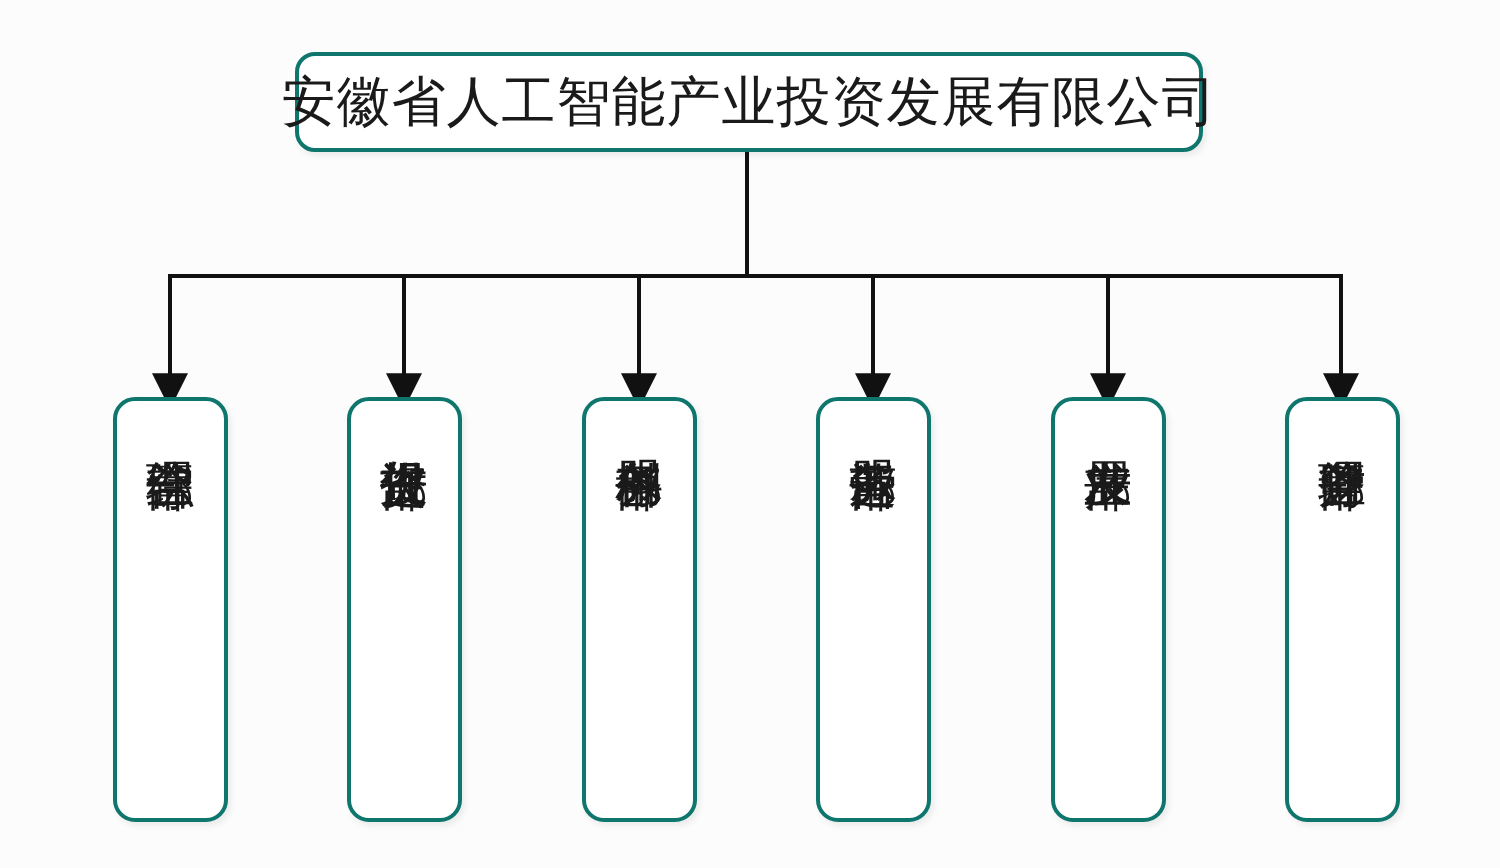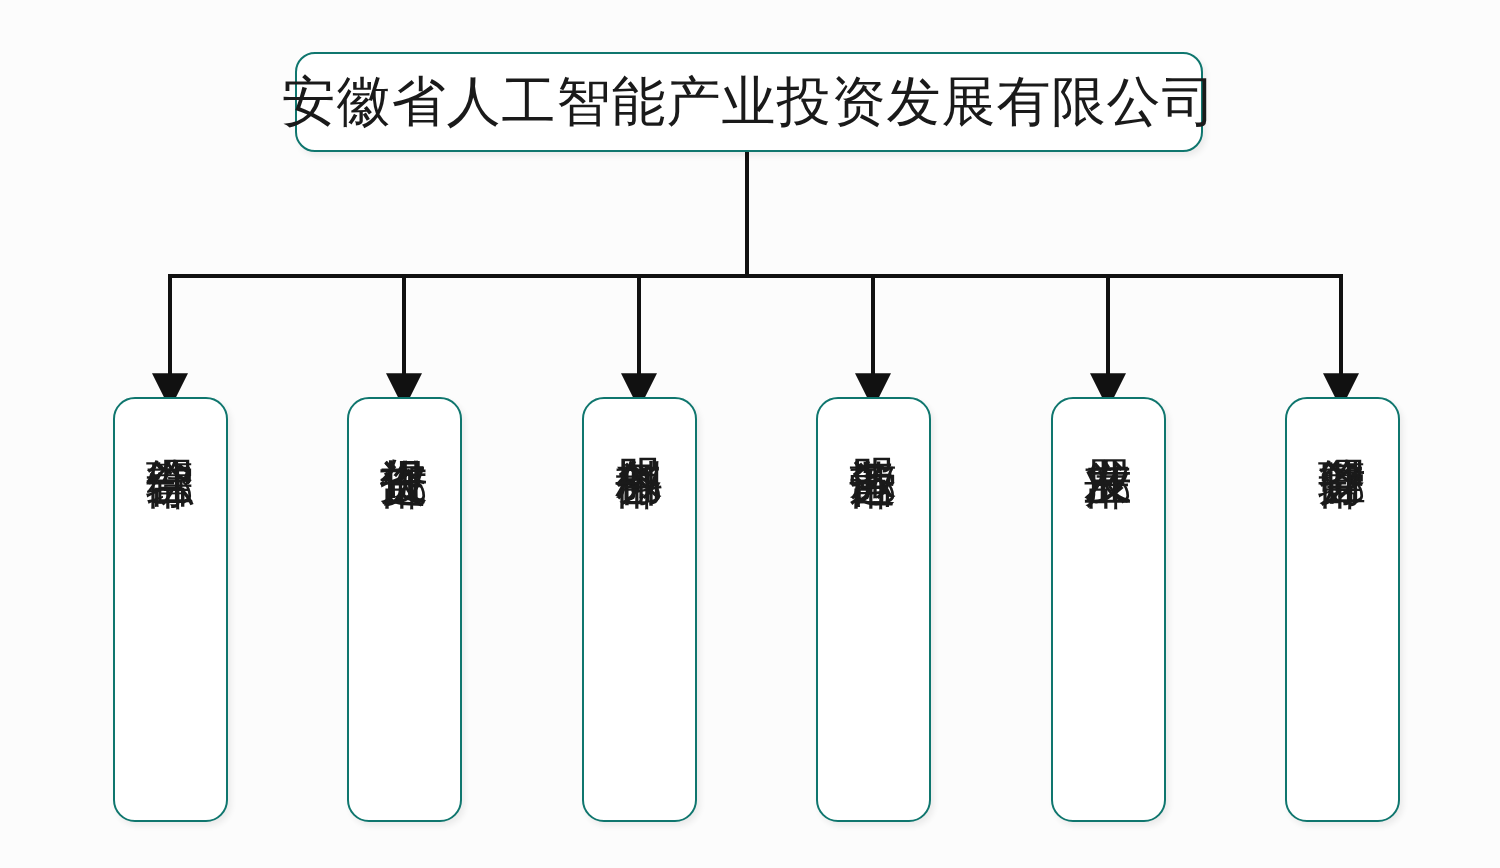--- a/index.html
+++ b/index.html
@@ -24,21 +24,21 @@
     left: 0;
     top: 0;
     width: 1500px;
     height: 868px;
     pointer-events: none;
   }
   .node-box {
     position: absolute;
     box-sizing: border-box;
     background: #ffffff;
-    border: 2px solid #0f766e;
+    border: 4px solid #0f766e;
     box-shadow: 3px 4px 6px rgba(0,0,0,0.07);
   }
   #root-node {
     left: 295px;
     top: 52px;
     width: 908px;
     height: 100px;
     border-radius: 20px;
     display: flex;
     align-items: center;

